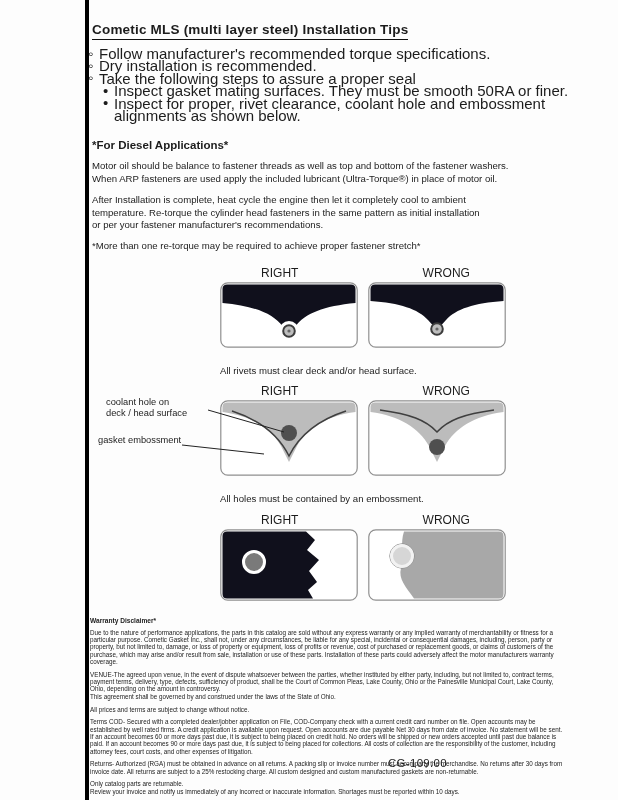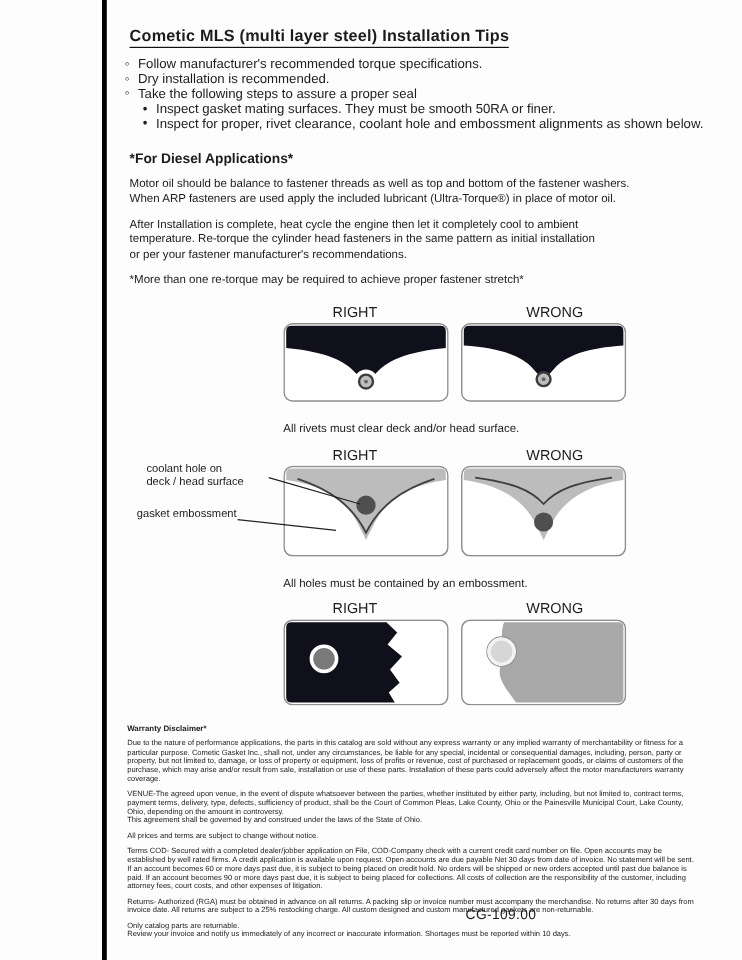--- a/index.html
+++ b/index.html
@@ -1,20 +1,20 @@
 <!DOCTYPE html>
 <html><head>
 <meta charset="utf-8">
 <style>
   html,body{margin:0;padding:0;}
   body{width:618px;height:800px;position:relative;background:#fdfdfd;font-family:"Liberation Sans",sans-serif;color:#1c1c1c;overflow:hidden;}
   .left-rule{position:absolute;left:85px;top:0;width:4px;height:800px;background:#000;}
-  .content{position:absolute;left:100px;top:0;width:506px;}
+  .content{position:absolute;left:84px;top:0;width:506px;}
   .title{display:inline-block;margin:22px 0 0 8px;font-size:13.5px;font-weight:bold;letter-spacing:.2px;border-bottom:1.5px solid #111;padding-bottom:2px;}
-  ul.tips{list-style:none;margin:8px 0 0 4px;padding:0;font-size:11px;}
+  ul.tips{list-style:none;margin:8px 0 0 4px;padding:0;font-size:15px;}
   ul.tips li{position:relative;padding-left:11px;line-height:12.4px;}
   ul.tips li.lvl1::before{content:"◦";position:absolute;left:0;top:-0.5px;}
   ul.tips li.lvl2{margin-left:15px;}
   ul.tips li.lvl2::before{content:"•";position:absolute;left:0;top:-0.5px;}
   .diesel-heading{margin:17px 0 0 8px;font-size:11.5px;font-weight:bold;}
   .para{margin:9px 0 0 8px;width:492px;font-size:9.6px;line-height:12.4px;white-space:pre-line;}
   .figures{position:relative;margin:13px 0 0 136px;width:286px;}
   .fig-row{position:relative;margin-bottom:8px;}
   .fig-headers{display:flex;margin-bottom:2px;font-size:12px;gap:37px;}
   .fig-headers span{width:138px;text-align:center;}

